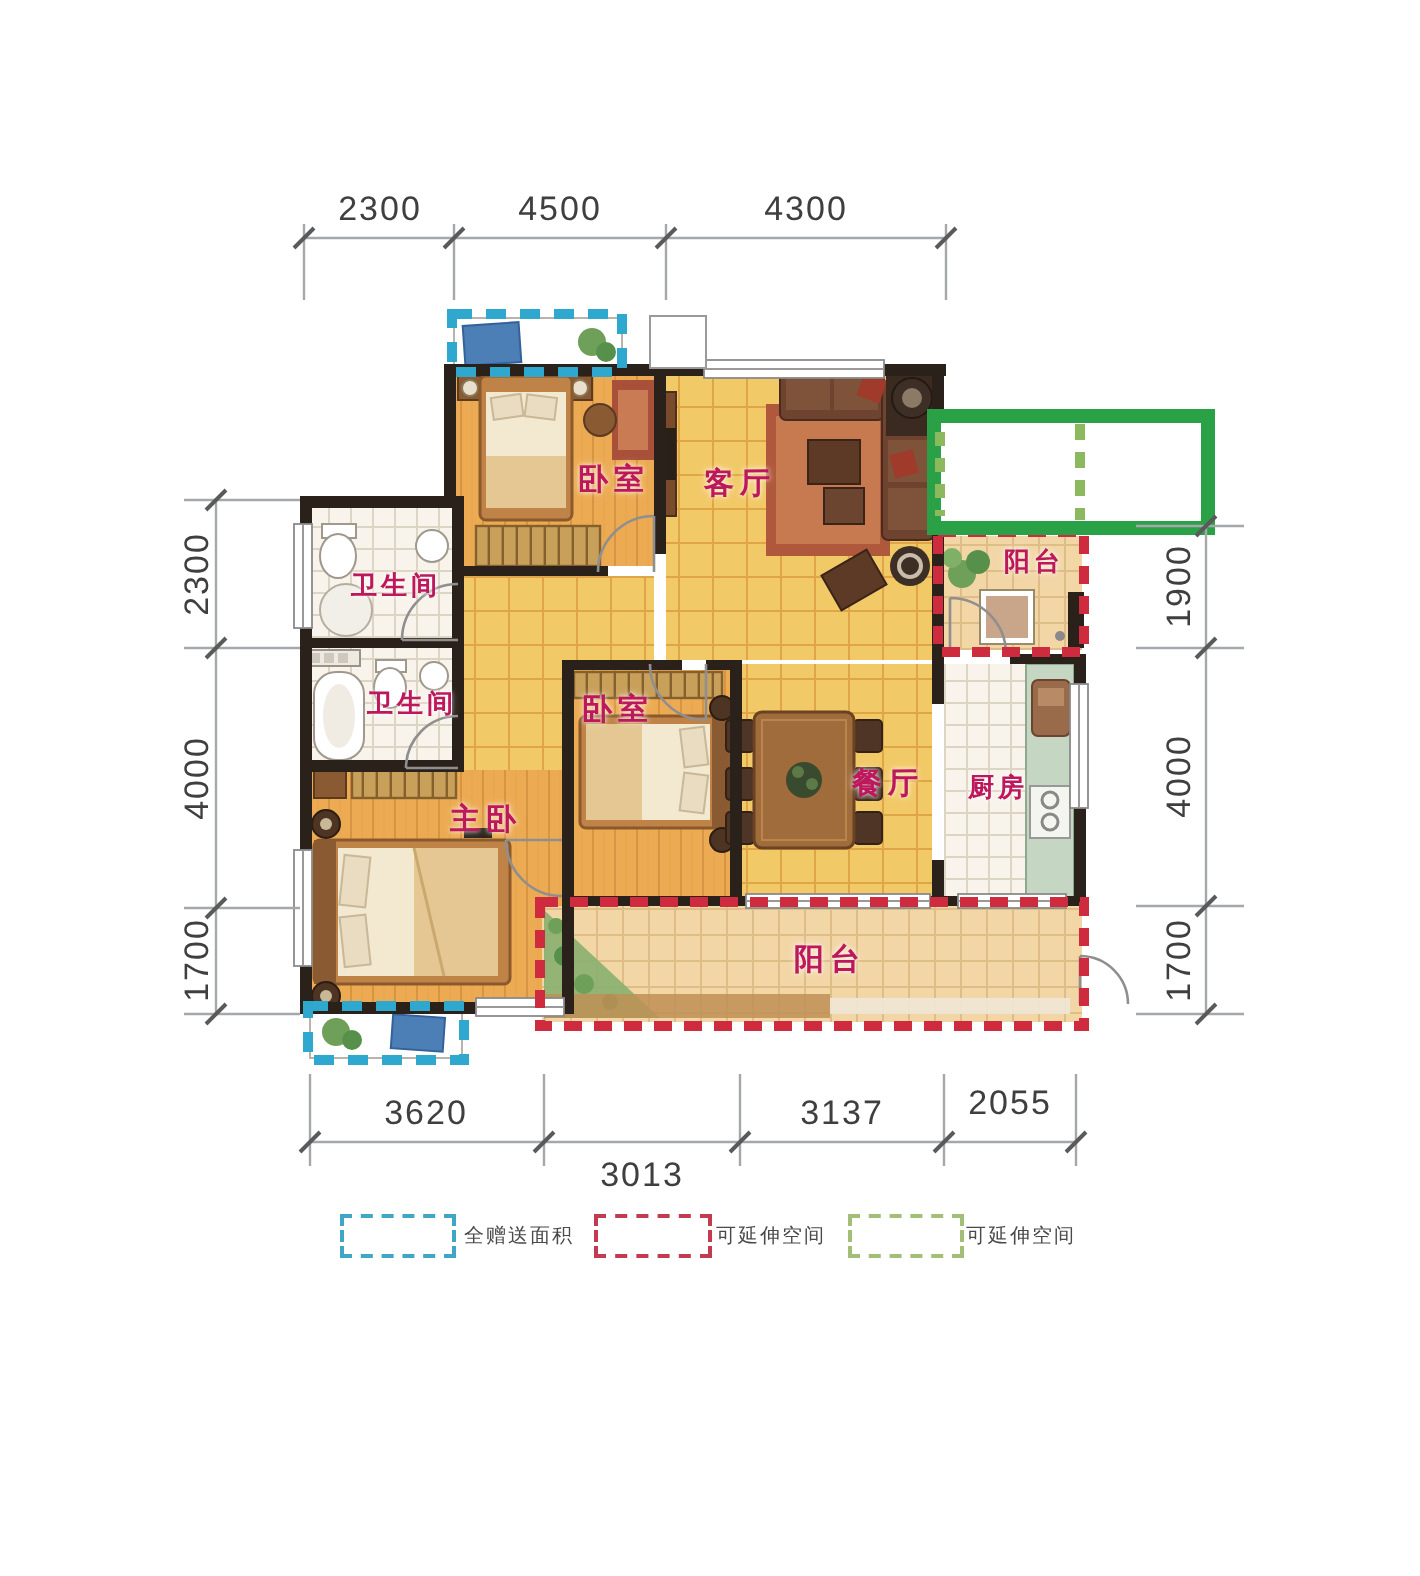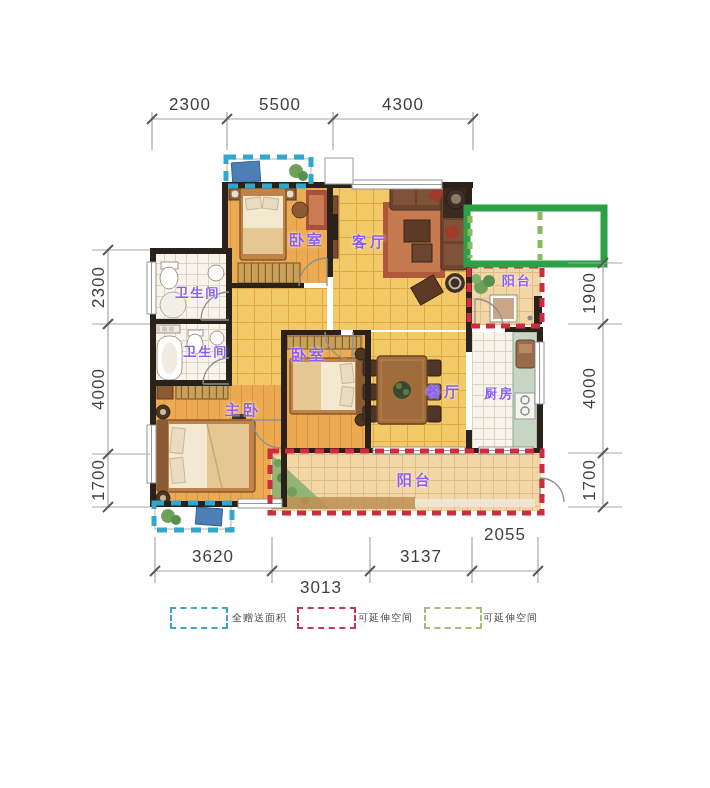--- a/index.html
+++ b/index.html
@@ -4,21 +4,21 @@
 <style>
   html,body{margin:0;padding:0;background:#ffffff;}
   #stage{
     position:relative;width:698px;height:788px;background:#ffffff;overflow:hidden;
     font-family:"Liberation Sans","DejaVu Sans",sans-serif;
   }
   #planSvg{position:absolute;left:0;top:0;}
   .lbl{position:absolute;transform:translate(-50%,-50%);white-space:nowrap;}
   .dim{font-size:17px;color:#3f3f3f;letter-spacing:1px;}
   .dimV{transform:translate(-50%,-50%) rotate(-90deg);}
-  .room{font-size:15px;color:#8b5cf6;letter-spacing:3px;font-weight:bold;
+  .room{font-size:15px;color:#be185d;letter-spacing:3px;font-weight:bold;
         text-shadow:0 0 2px rgba(255,255,255,.75), 0 0 4px rgba(255,255,255,.5);}
   .room.sm{font-size:13px;letter-spacing:2px;}
   .legend-swatch{position:absolute;height:18px;border-width:2px;border-style:dashed;background:#fff;}
   .legend-label{position:absolute;transform:translate(0,-50%);font-size:10px;color:#4a4a4a;letter-spacing:1px;}
 </style>
 </head>
 <body>
 
 <div id="stage">
 
@@ -281,27 +281,27 @@
   </g>
   <g stroke="#5a5a5a" stroke-width="2" fill="none">
     <path d="M147 124 L157 114 M222 124 L232 114 M328 124 L338 114 M468 124 L478 114"></path>
     <path d="M103 255 L113 245 M103 329 L113 319 M103 459 L113 449 M103 512 L113 502"></path>
     <path d="M598 268 L608 258 M598 329 L608 319 M598 458 L608 448 M598 512 L608 502"></path>
     <path d="M150 576 L160 566 M267 576 L277 566 M365 576 L375 566 M467 576 L477 566 M533 576 L543 566"></path>
   </g>
 </svg>
 
   <div class="lbl dim" style="left:190px;top:105px">2300</div>
-  <div class="lbl dim" style="left:280px;top:105px">5500</div>
+  <div class="lbl dim" style="left:280px;top:105px">4500</div>
   <div class="lbl dim" style="left:403px;top:105px">4300</div>
 
   <div class="lbl dim" style="left:213px;top:557px">3620</div>
   <div class="lbl dim" style="left:321px;top:588px">3013</div>
   <div class="lbl dim" style="left:421px;top:557px">3137</div>
-  <div class="lbl dim" style="left:505px;top:535px">2055</div>
+  <div class="lbl dim" style="left:505px;top:552px">2055</div>
 
   <div class="lbl dim dimV" style="left:99px;top:287px">2300</div>
   <div class="lbl dim dimV" style="left:99px;top:389px">4000</div>
   <div class="lbl dim dimV" style="left:99px;top:480px">1700</div>
 
   <div class="lbl dim dimV" style="left:590px;top:293px">1900</div>
   <div class="lbl dim dimV" style="left:590px;top:388px">4000</div>
   <div class="lbl dim dimV" style="left:590px;top:480px">1700</div>
 
   <div class="lbl room" style="left:307px;top:240px">卧室</div>

